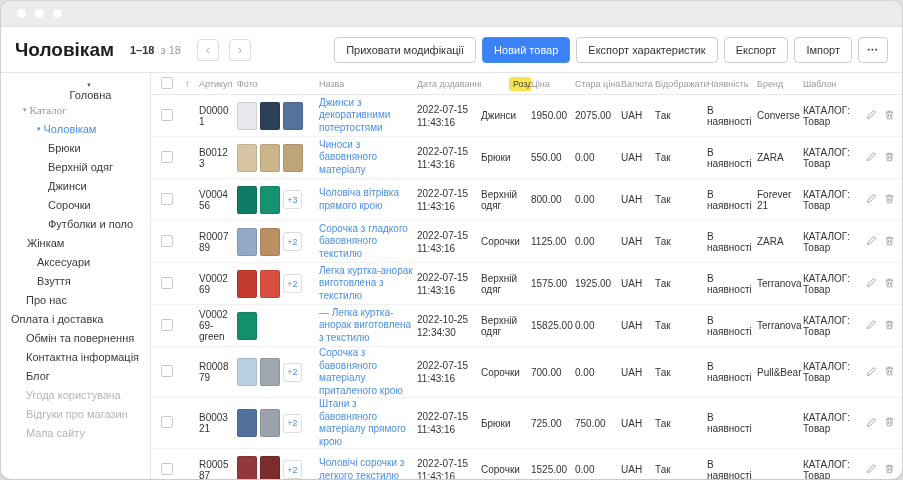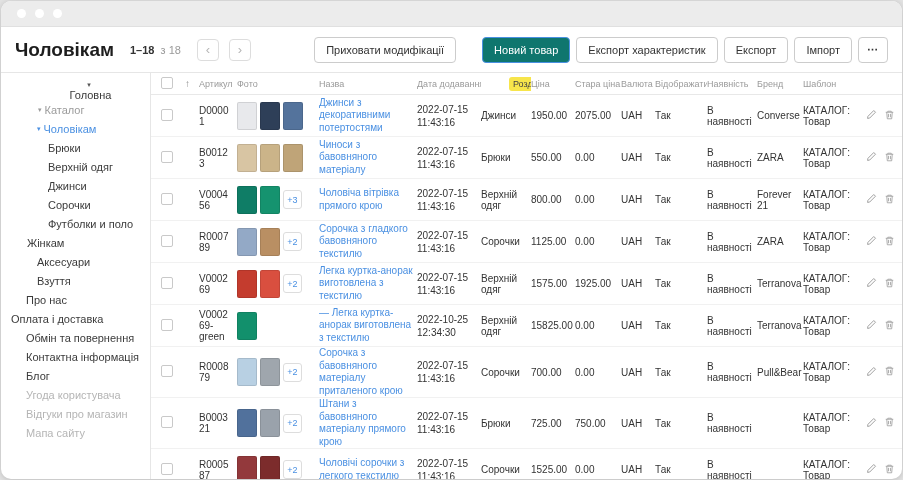--- a/index.html
+++ b/index.html
@@ -19,21 +19,21 @@
   .title { font-size:19px; font-weight:bold; color:#1d1d1d; margin-right:10px; }
   .pagination { font-size:11px; margin-right:10px; white-space:nowrap; }
   .pag-range { font-weight:bold; color:#333; }
   .pag-total { color:#9a9a9a; margin-left:3px; }
   .nav-btn { width:22px; height:22px; border:1px solid #ddd; border-radius:4px; background:#fff;
              color:#b5b5b5; font-size:13px; line-height:20px; text-align:center; cursor:pointer; margin-right:4px; }
   .spacer { flex:1; }
   .btn { height:26px; padding:0 11px; border:1px solid #ccc; border-radius:4px; background:#fff;
          font-size:11px; color:#333; display:flex; align-items:center; cursor:pointer; white-space:nowrap;
          font-family:"Liberation Sans", sans-serif; }
-  .btn.primary { background:#0f766e; border-color:#4a90e2; color:#fff;margin-left:20px; }
+  .btn.primary { background:#3b82f6; border-color:#4a90e2; color:#fff; }
   .btn.more { padding:0 8px; font-weight:bold; letter-spacing:1px; }
 
   
   .page-body { flex:1; display:flex; overflow:hidden; }
 
   
   .sidebar { width:150px; flex:0 0 150px; border-right:1px solid #e6e6e6; padding-top:8px; font-size:11px; overflow:hidden; }
   .side-item { display:flex; align-items:center; height:19px; color:#3a3a3a; cursor:pointer; white-space:nowrap; }
   .side-item .caret { font-size:7px; margin-right:3px; color:#555; }
   .side-item.muted, .side-item.muted .caret { color:#9b9b9b; }
@@ -97,21 +97,21 @@
     <button class="btn more">⋯</button>
   </div>
 
   <div class="page-body">
 
     <div class="sidebar" id="sidebar">
         <div class="side-item" style="padding-left: 30px; flex-direction: column;">
           <span class="caret">▾</span>
           <span>Головна</span>
         </div>
-        <div class="side-item muted" style="padding-left: 37px;">
+        <div class="side-item muted" style="padding-left: 22px; font-family: Liberation Serif, serif;">
           <span class="caret">▾</span>
           <span>Каталог</span>
         </div>
         <div class="side-item active" style="padding-left: 36px;">
           <span class="caret">▾</span>
           <span>Чоловікам</span>
         </div>
         <div class="side-item" style="padding-left: 47px;">
           <span>Брюки</span>
         </div>

